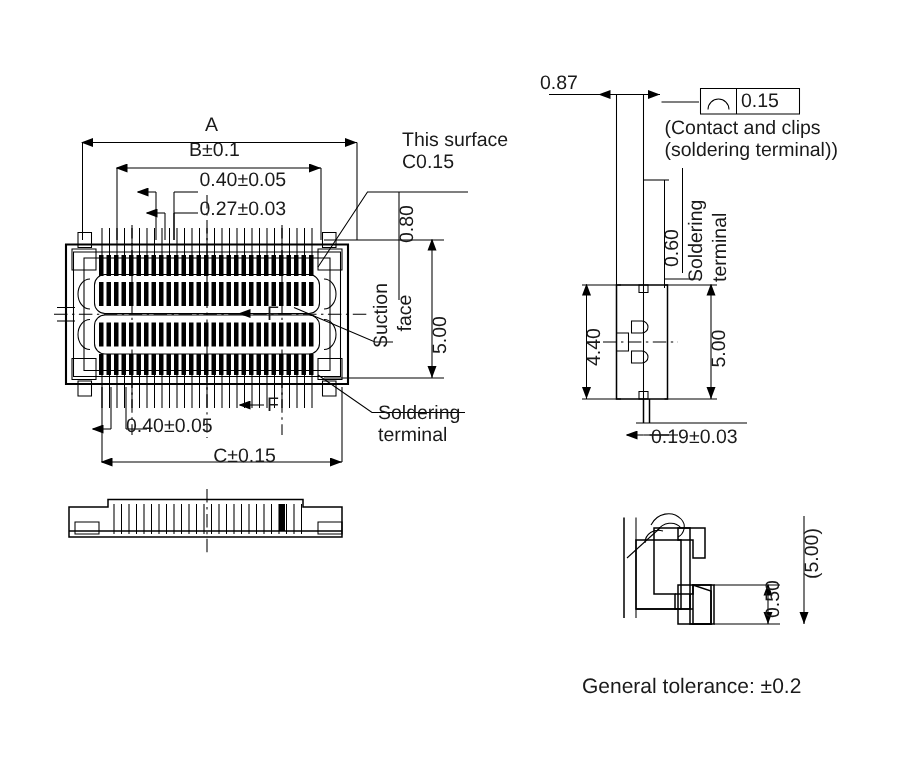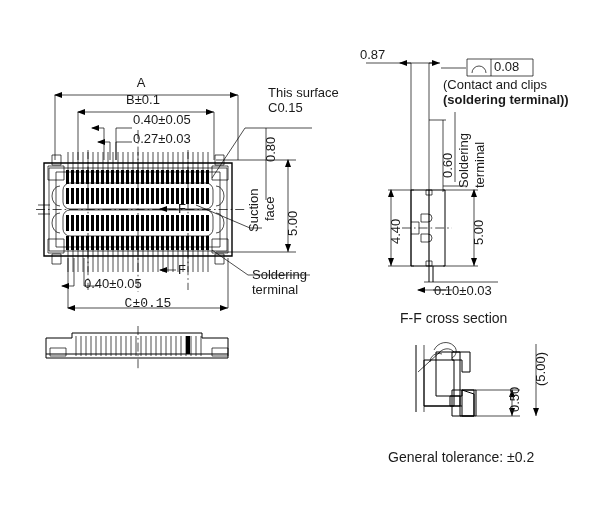--- a/index.html
+++ b/index.html
@@ -419,49 +419,48 @@
 
       <line class="thin" x1="536" y1="344" x2="536" y2="416" marker-end="url(#ar)"></line>
     </g>
   </svg>
 
   <div class="txt t13" style="left:141px;top:76px;transform:translateX(-50%);">A</div>
   <div class="txt t13" style="left:143px;top:93px;transform:translateX(-50%);">B±0.1</div>
   <div class="txt t13" style="left:133px;top:113px;">0.40±0.05</div>
   <div class="txt t13" style="left:133px;top:132px;">0.27±0.03</div>
   <div class="txt t13" style="left:84px;top:277px;">0.40±0.05</div>
-  <div class="txt t13" style="left:148px;top:297px;transform:translateX(-50%);font-family:Liberation Mono, monospace;">C±0.15</div>
+  <div class="txt t13" style="left:163px;top:297px;transform:translateX(-50%);">C±0.15</div>
 
   <div class="txt t13 vt rot90" style="left:264px;top:162px;">0.80</div>
   <div class="txt t13 vt rot90" style="left:286px;top:236px;">5.00</div>
 
   <div class="txt t13" style="left:268px;top:86px;">This surface</div>
   <div class="txt t13" style="left:268px;top:101px;">C0.15</div>
 
   <div class="txt t13 vt rot90" style="left:247px;top:232px;">Suction</div>
   <div class="txt t13 vt rot90" style="left:263px;top:221px;">face</div>
 
   <div class="txt t13" style="left:252px;top:268px;">Soldering</div>
   <div class="txt t13" style="left:252px;top:283px;">terminal</div>
 
   <div class="txt t13" style="left:178px;top:202px;">F</div>
   <div class="txt t13" style="left:178px;top:263px;">F</div>
 
   <div class="txt t13" style="left:360px;top:48px;">0.87</div>
   <div class="txt t13 vt rot90" style="left:441px;top:178px;">0.60</div>
   <div class="txt t13 vt rot90" style="left:389px;top:244px;">4.40</div>
   <div class="txt t13 vt rot90" style="left:472px;top:245px;">5.00</div>
-  <div class="txt t13" style="left:434px;top:284px;">0.10±0.03</div>
+  <div class="txt t13" style="left:434px;top:284px;">0.19±0.03</div>
 
   <div class="txt t13 vt rot90" style="left:457px;top:188px;">Soldering</div>
   <div class="txt t13 vt rot90" style="left:473px;top:188px;">terminal</div>
 
-  <div class="txt t13" style="left:494px;top:60px;">0.08</div>
+  <div class="txt t13" style="left:494px;top:60px;">0.15</div>
   <div class="txt t13" style="left:443px;top:78px;">(Contact and clips</div>
-  <div class="txt t13" style="left:443px;top:93px;font-weight:bold;">(soldering terminal))</div>
-
-  <div class="txt t14" style="left:400px;top:311px;">F-F cross section</div>
+  <div class="txt t13" style="left:443px;top:93px;">(soldering terminal))</div>
+
   <div class="txt t13 vt rot90" style="left:508px;top:412px;">0.50</div>
   <div class="txt t13 vt rot90" style="left:534px;top:386px;">(5.00)</div>
 
   <div class="txt t14" style="left:388px;top:450px;">General tolerance: ±0.2</div>
 
 </div>
 
 </body></html>

